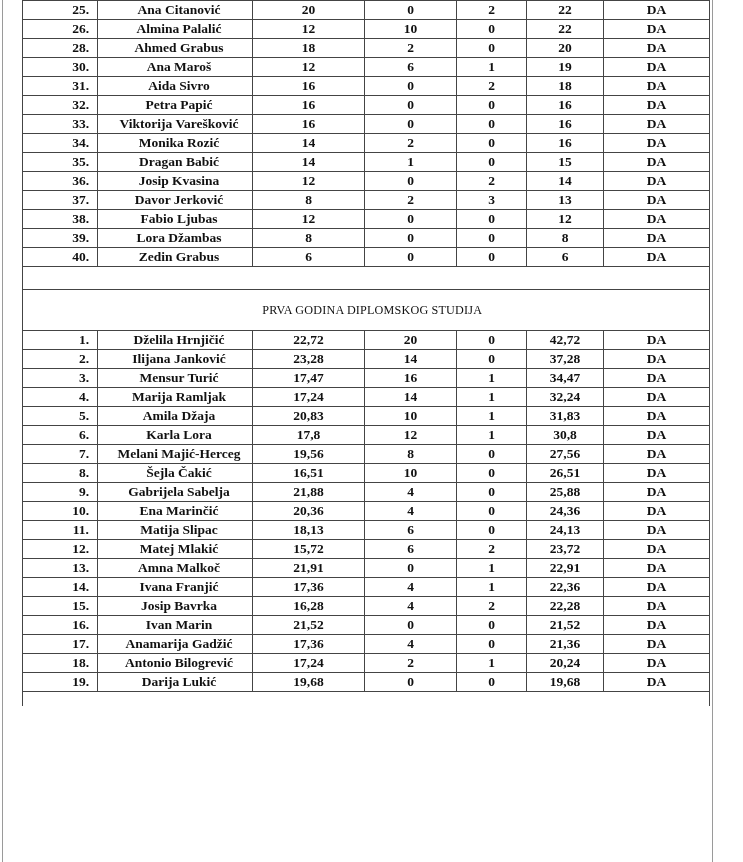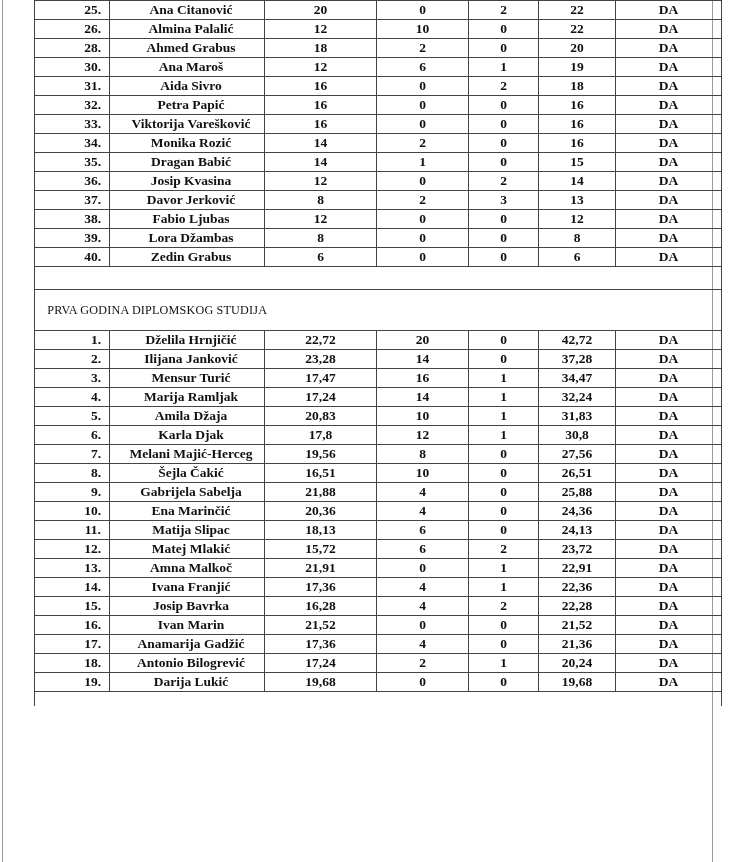--- a/index.html
+++ b/index.html
@@ -1,27 +1,27 @@
 <!DOCTYPE html>
 <html><head>
 <meta charset="utf-8">
 <style>
   html, body { margin: 0; padding: 0; background: #ffffff; }
   body { width: 743px; height: 862px; position: relative; overflow: hidden;
          font-family: "Liberation Serif", "DejaVu Serif", serif; color: #111; }
   .page-edge-left { position: absolute; left: 2px; top: 0; bottom: 0; border-left: 1px solid #9a9a9a; }
   .page-edge-right { position: absolute; left: 712px; top: 0; bottom: 0; border-left: 1px solid #9a9a9a; }
-  .sheet { position: absolute; left: 34px; top: 0; width: 687px; }
+  .sheet { position: absolute; left: 22px; top: 0; width: 687px; }
   table { border-collapse: collapse; table-layout: fixed; width: 687px; }
   td, th { border: 1px solid #444; padding: 0; font-weight: bold; font-size: 13.5px; line-height: 18px; height: 18px; }
   td.num { text-align: right; padding-right: 8px; }
   td.name { text-align: center; padding-left: 8px; white-space: nowrap; overflow: hidden; }
   td.c { text-align: center; }
   .gap td { height: 22px; border-left: 1px solid #444; border-right: 1px solid #444; }
-  .section-title td { height: 40px; font-weight: normal; font-size: 13.5px; letter-spacing: 0.2px; }
+  .section-title td { height: 40px; text-align: center; font-weight: normal; font-size: 13.5px; letter-spacing: 0.2px; padding-left: 12px; }
   .section-title span { font-weight: normal; font-family: "Liberation Serif", serif; transform: scaleX(0.9); display: inline-block; }
   th { font-weight: normal; text-align: center; vertical-align: middle; line-height: 18px; height: 74px; font-size: 13.5px; }
   th.bold { font-weight: bold; }
   .bottom-gap td { height: 14px; border-bottom: none; }
 </style>
 </head>
 <body>
 
 <div class="page-edge-left"></div>
 <div class="page-edge-right"></div>
@@ -214,21 +214,21 @@
           <td class="num">5.</td>
           <td class="name">Amila Džaja</td>
           <td class="c">20,83</td>
           <td class="c">10</td>
           <td class="c">1</td>
           <td class="c">31,83</td>
           <td class="c">DA</td>
         </tr>
         <tr>
           <td class="num">6.</td>
-          <td class="name">Karla Djak</td>
+          <td class="name">Karla Lora</td>
           <td class="c">17,8</td>
           <td class="c">12</td>
           <td class="c">1</td>
           <td class="c">30,8</td>
           <td class="c">DA</td>
         </tr>
         <tr>
           <td class="num">7.</td>
           <td class="name">Melani Majić-Herceg</td>
           <td class="c">19,56</td>

